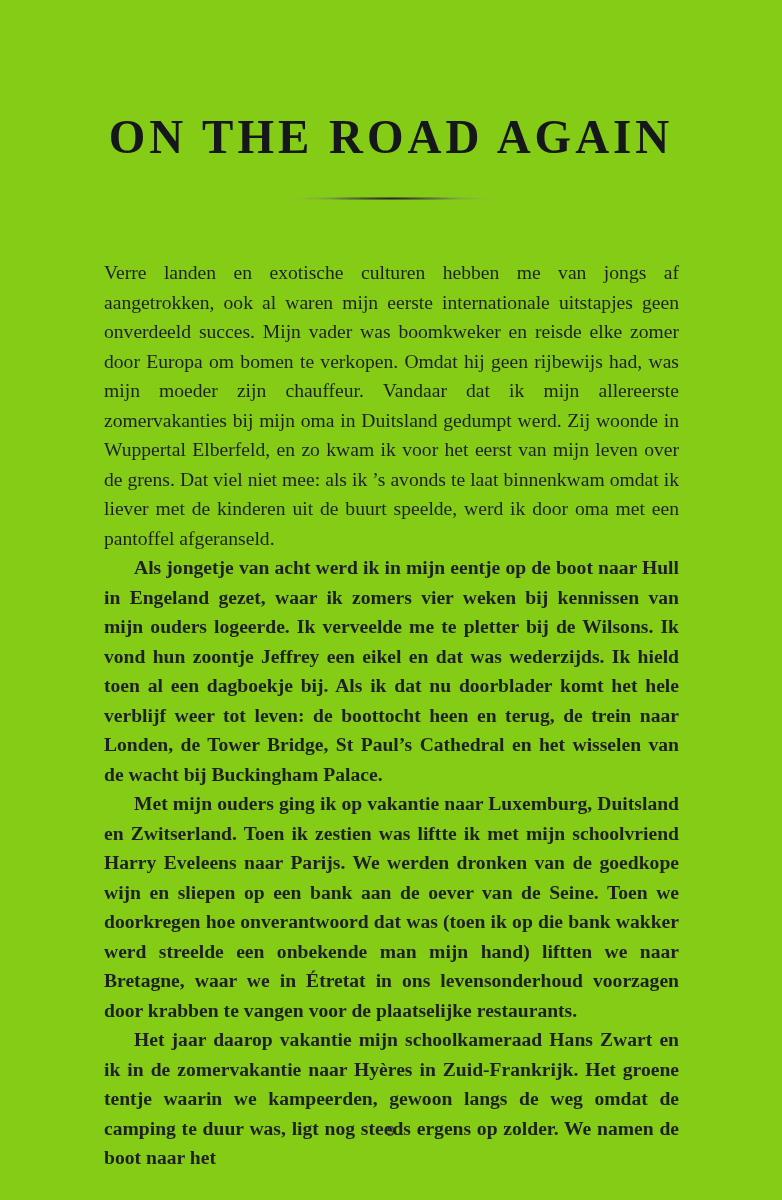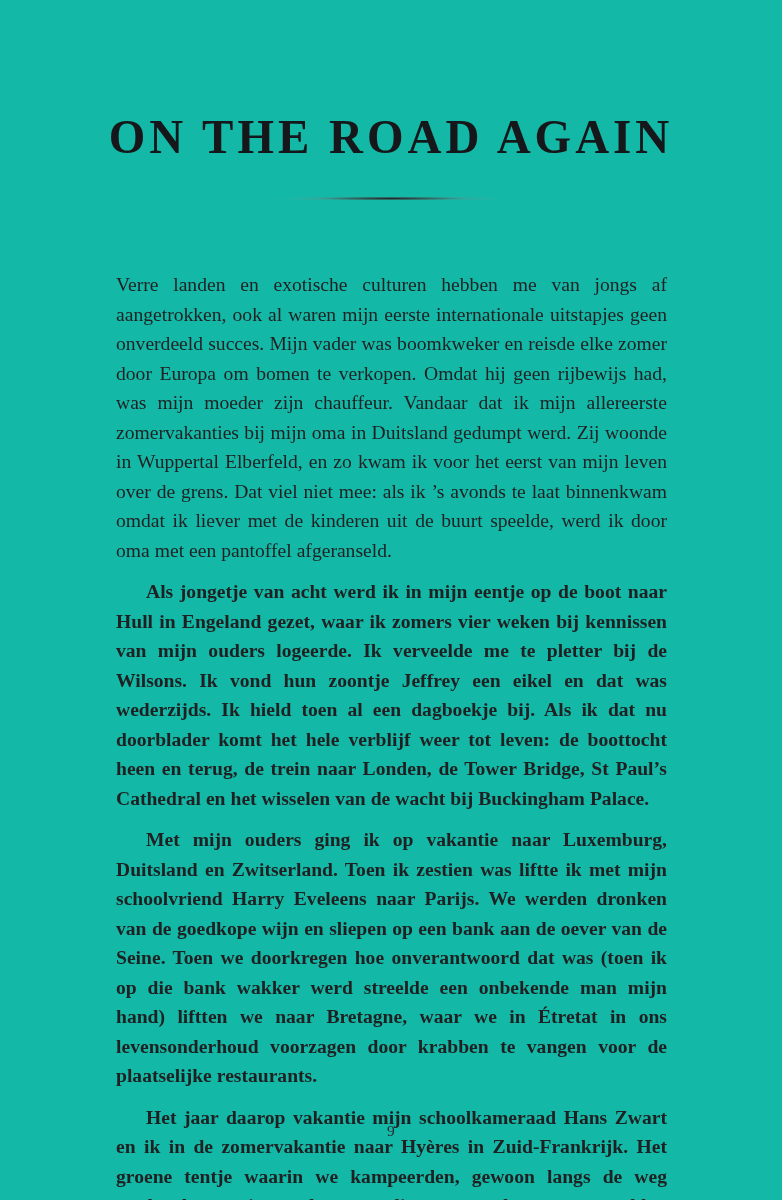--- a/index.html
+++ b/index.html
@@ -12,21 +12,21 @@
     background: #ffffff;
     font-family: "Liberation Serif", "DejaVu Serif", serif;
     color: #1c1c1c;
     overflow: hidden;
   }
 
   .page {
     position: relative;
     width: 782px;
     height: 1200px;
-    background: #14b8a6;
+    background: #84cc16;
     box-sizing: border-box;
   }
 
   
   .chapter-header {
     position: absolute;
     left: 0;
     top: 112px;
     width: 782px;
     text-align: center;
@@ -68,21 +68,21 @@
 
   
   .text-column {
     position: absolute;
     left: 104px;
     top: 258px;
     width: 575px;
   }
 
   .body-par {
-    margin: 12px;
+    margin: 0;
     text-align: justify;
     text-justify: inter-word;
     font-size: 19.6px;
     line-height: 29.5px;
     color: #1f2022;
     hyphens: manual;
     -webkit-hyphens: manual;
     word-spacing: 0.1px;
   }
   .body-par + .body-par {

